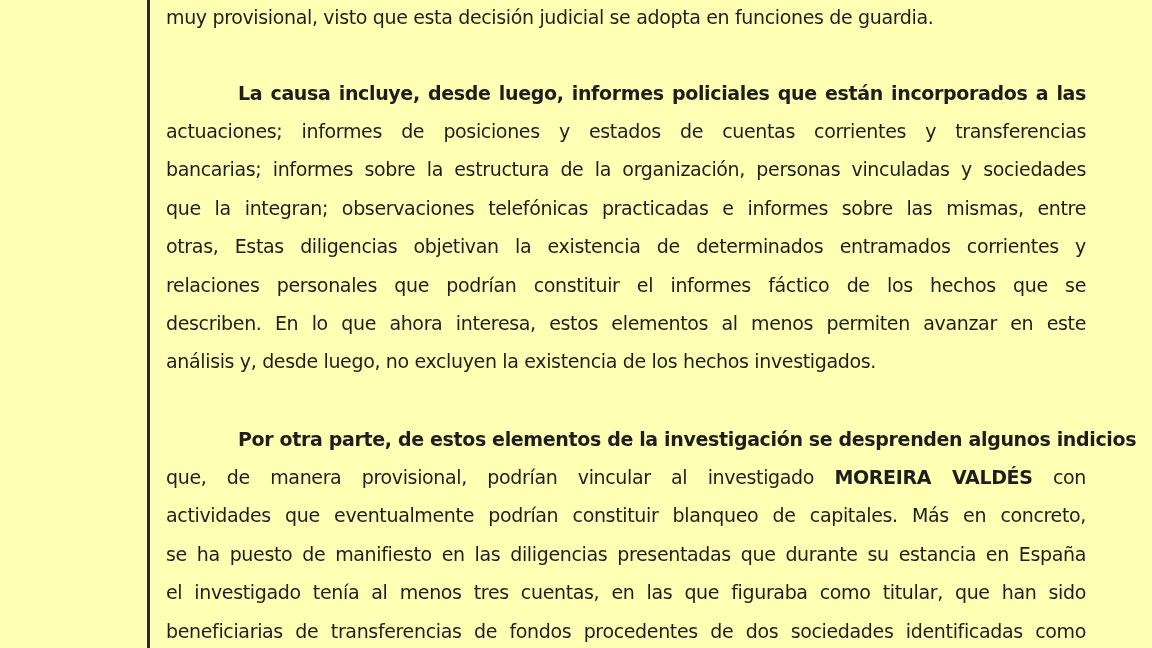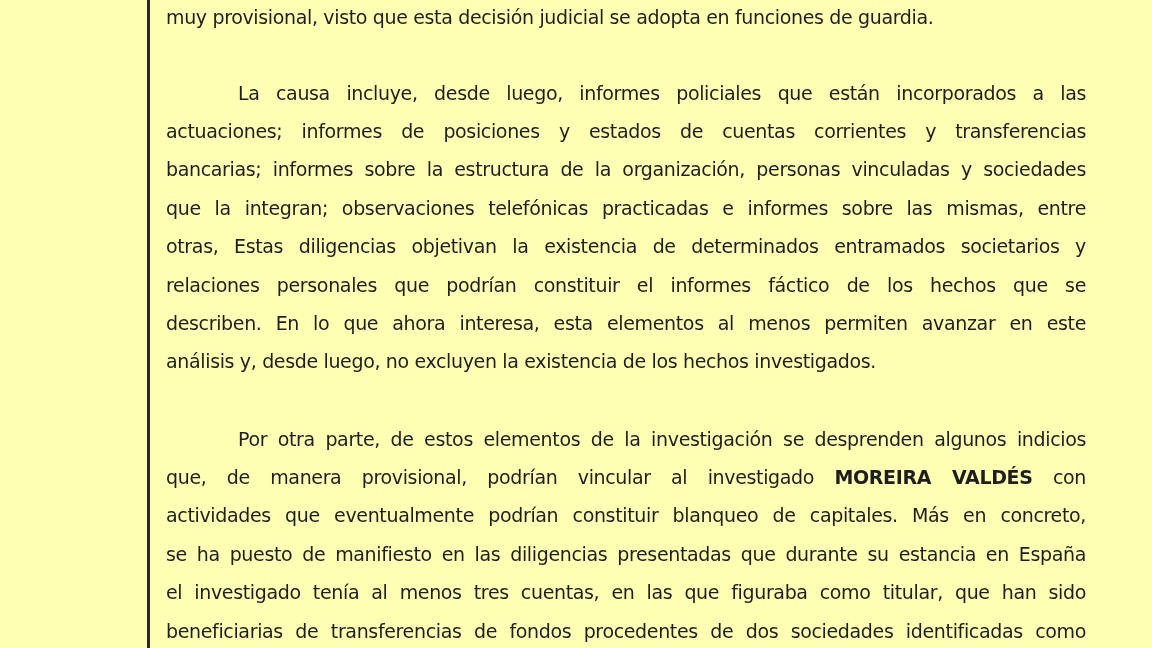--- a/index.html
+++ b/index.html
@@ -40,21 +40,21 @@
       font-size: 19px;
       line-height: 38px;
       white-space: nowrap;
       letter-spacing: -0.35px;
       word-spacing: 0px;
     }
     .justify {
       text-align: justify;
       text-align-last: justify;
     }
-    .indent { padding-left: 72px; box-sizing: border-box; }
+    .indent { padding-left: 72px; box-sizing: border-box; font-weight: bold; }
     .bold { font-weight: bold; }
     .watermark {
       position: absolute;
       left: 884px;
       top: 586px;
       height: 32px;
       display: flex;
       align-items: baseline;
       pointer-events: none;
     }
@@ -86,23 +86,23 @@
   <div class="vrule"></div>
 
   <div class="text-col">
 
     <div class="line" style="top:-2px;">muy provisional, visto que esta decisión judicial se adopta en funciones de guardia.</div>
 
     <div class="line justify indent" style="top:74px;">La causa incluye, desde luego, informes policiales que están incorporados a las</div>
     <div class="line justify" style="top:112px;">actuaciones; informes de posiciones y estados de cuentas corrientes y transferencias</div>
     <div class="line justify" style="top:150px;">bancarias; informes sobre la estructura de la organización, personas vinculadas y sociedades</div>
     <div class="line justify" style="top:189px;">que la integran; observaciones telefónicas practicadas e informes sobre las mismas, entre</div>
-    <div class="line justify" style="top:227px;">otras, Estas diligencias objetivan la existencia de determinados entramados societarios y</div>
+    <div class="line justify" style="top:227px;">otras, Estas diligencias objetivan la existencia de determinados entramados corrientes y</div>
     <div class="line justify" style="top:266px;">relaciones personales que podrían constituir el informes fáctico de los hechos que se</div>
-    <div class="line justify" style="top:304px;">describen. En lo que ahora interesa, esta elementos al menos permiten avanzar en este</div>
+    <div class="line justify" style="top:304px;">describen. En lo que ahora interesa, estos elementos al menos permiten avanzar en este</div>
     <div class="line" style="top:342px;">análisis  y, desde luego, no excluyen la existencia de los hechos investigados.</div>
 
     <div class="line justify indent" style="top:420px;">Por otra parte, de estos elementos de la investigación se desprenden algunos indicios</div>
     <div class="line justify" style="top:458px;">
       <span>que, de manera provisional, podrían vincular al investigado</span>
       <span class="bold">MOREIRA VALDÉS</span>
       <span>con</span>
     </div>
     <div class="line justify" style="top:496px;">actividades que eventualmente podrían constituir blanqueo de capitales. Más en concreto,</div>
     <div class="line justify" style="top:535px;">se ha puesto de manifiesto en las diligencias presentadas que durante su estancia en España</div>

